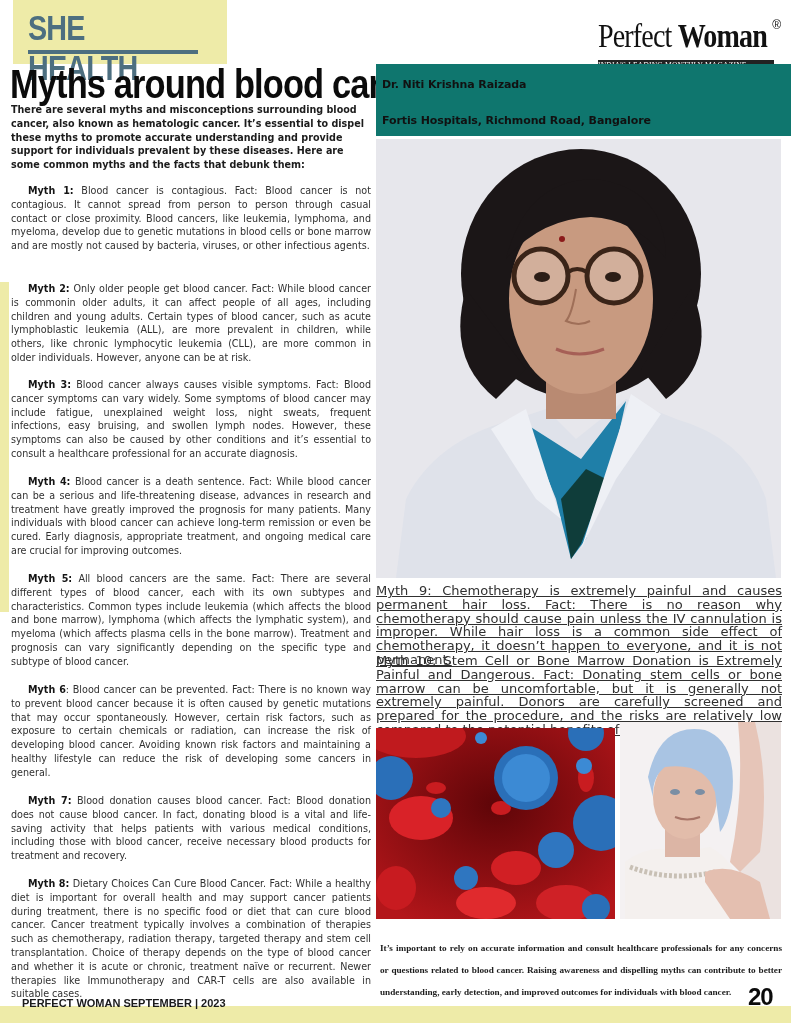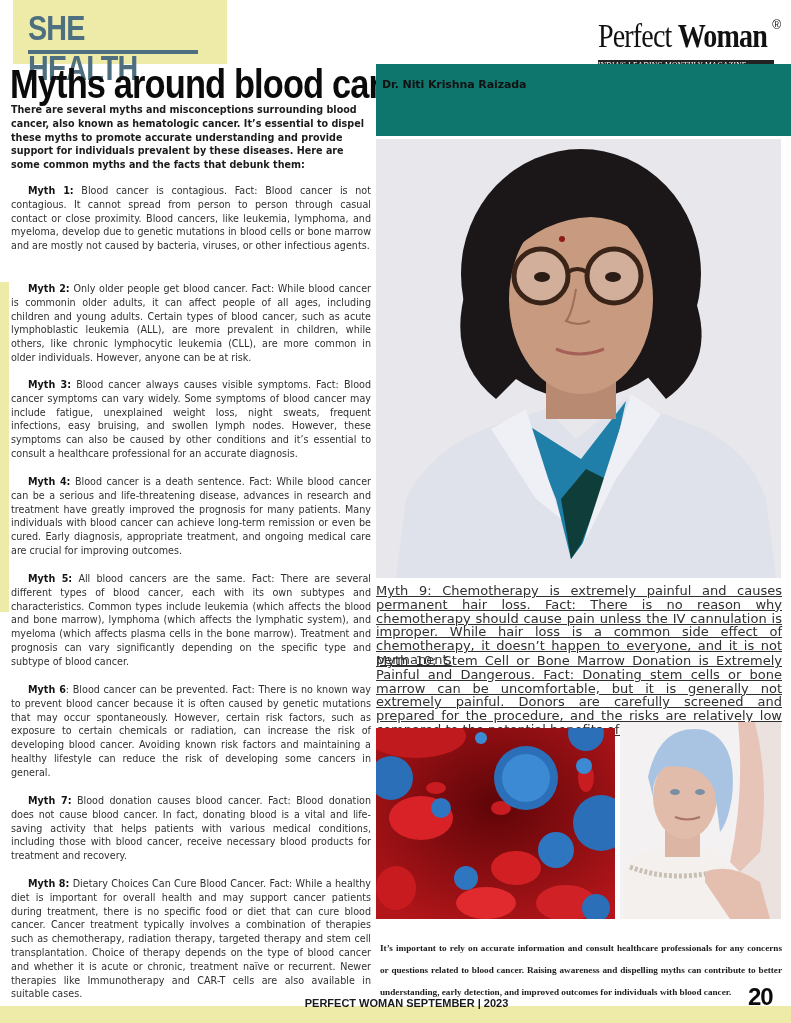--- a/index.html
+++ b/index.html
@@ -103,21 +103,21 @@
       position: absolute; left: 380px; top: 937px; width: 402px;
       font-family: Liberation Serif, serif; font-weight: bold;
       font-size: 9.2px; line-height: 22px; color: #1c1c1c; text-align: justify;
     }
 
     
     .footer-band {
       position: absolute; left: 0; top: 1006px; width: 791px; height: 17px; background: #eeeba8;
     }
     .footer-text {
-      position: absolute; left: 0; width: 791px; top: 997px; text-align: center;
+      position: absolute; left: 0; width: 791px; top: 997px; 
       font-family: "Liberation Sans", sans-serif; font-weight: bold; font-size: 11px; color: #1a1a1a;
       padding-left: 22px;
     }
     .page-number {
       position: absolute; left: 748px; top: 983px;
       font-family: "Liberation Sans", sans-serif; font-weight: bold; font-size: 24px; color: #0b0b0b;
       letter-spacing: -1px;
     }
   </style>
 </head>
@@ -162,20 +162,21 @@
 </div>
 <div class="myth-col" style="top:794px;">
   <p class="myth"><b>Myth 7:</b><span> Blood donation causes blood cancer. Fact: Blood donation does not cause blood cancer. In fact, donating blood is a vital and life-saving activity that helps patients with various medical conditions, including those with blood cancer, receive necessary blood products for treatment and recovery.</span></p>
 </div>
 <div class="myth-col" style="top:877px;">
   <p class="myth"><b>Myth 8:</b><span> Dietary Choices Can Cure Blood Cancer. Fact: While a healthy diet is important for overall health and may support cancer patients during treatment, there is no specific food or diet that can cure blood cancer. Cancer treatment typically involves a combination of therapies such as chemotherapy, radiation therapy, targeted therapy and stem cell transplantation. Choice of therapy depends on the type of blood cancer and whether it is acute or chronic, treatment naïve or recurrent. Newer therapies like Immunotherapy and CAR-T cells are also available in suitable cases.</span></p>
 </div>
 
 <div class="doctor-box">
   <div class="doctor-line" style="top:14px;">Dr. Niti Krishna Raizada</div>
+  <div class="doctor-line" style="top:50px;">Fortis Hospitals, Richmond Road, Bangalore</div>
 </div>
 
 <div class="doctor-photo">
   <svg width="405" height="439" viewBox="0 0 405 439">
     <rect x="0" y="0" width="405" height="439" fill="#e7e7ec"></rect>
 
     <path d="M20 439 L30 360 Q60 300 140 280 L170 270 L200 300 L250 260 L300 280 Q370 300 390 360 L400 439 Z" fill="#dfe2ea"></path>
 
     <path d="M150 285 L205 320 L250 262 L235 330 L210 400 L195 420 L180 360 Z" fill="#1f7fa8"></path>
     <path d="M185 360 L210 330 L230 340 L205 405 L195 420 Z" fill="#0f3d3a"></path>

